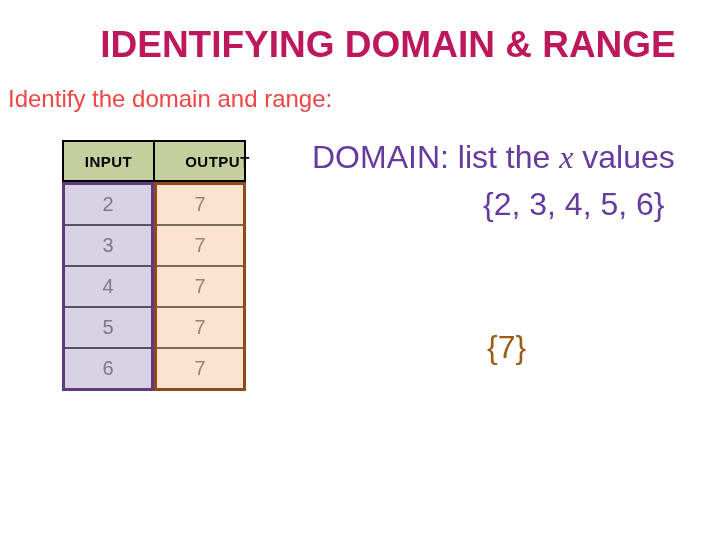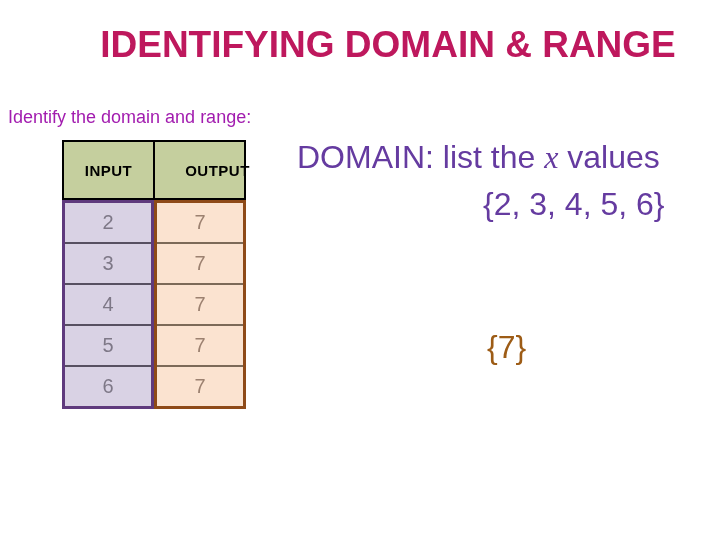--- a/index.html
+++ b/index.html
@@ -5,46 +5,46 @@
   html,body{margin:0;padding:0;background:#fff;}
   .slide{
     position:relative;width:720px;height:540px;background:#ffffff;
     font-family:"Liberation Sans",sans-serif;overflow:hidden;
   }
   .title{
     position:absolute;top:24px;left:0;width:720px;text-align:center;
     font-size:37px;font-weight:bold;color:#be185d;white-space:nowrap;margin-left:28px;
   }
   .subtitle{
-    position:absolute;top:107px;left:8px;font-size:18px;color:#a21caf;white-space:nowrap;
+    position:absolute;top:85px;left:8px;font-size:24px;color:#ef4444;white-space:nowrap;
   }
   .io-table{position:absolute;left:62px;top:140px;display:flex;}
   .col{width:92px;box-sizing:border-box;}
   .hdr{
-    box-sizing:border-box;height:60px;background:#c5cf9e;border:2px solid #000;
+    box-sizing:border-box;height:42px;background:#c5cf9e;border:2px solid #000;
     display:flex;align-items:center;justify-content:center;
     font-size:15px;font-weight:bold;color:#000;letter-spacing:.5px;
   }
   .col.output .hdr{border-left-width:1px;padding-left:36px;}
   .col.input .hdr{border-right-width:1px;}
   .tbody{box-sizing:border-box;border:3px solid;}
   .col.input .tbody{border-color:#5f3a7d;background:#d9d2e4;}
   .col.output .tbody{border-color:#8e4a18;background:#fbe3d0;}
   .cell{
     height:39px;display:flex;align-items:center;justify-content:center;
     font-size:20px;
   }
   .col.input .cell{color:#7e7887;}
   .col.output .cell{color:#9c8170;}
   .col.input .cell + .cell{border-top:2px solid #575061;}
   .col.output .cell + .cell{border-top:2px solid #7c6a58;}
   .bigline{position:absolute;font-size:32px;white-space:nowrap;}
   .domain-color{color:#653ba0;}
   .range-color{color:#9d5c16;}
-  .domain-line{left:297px;top:139px;}
+  .domain-line{left:312px;top:139px;}
   .domain-set{left:483px;top:186px;}
   .range-line{left:301px;top:282px;}
   .range-set{left:487px;top:329px;}
   .mathvar{font-family:"Liberation Serif",serif;font-style:italic;}
 </style>
 </head>
 <body>
 
 <div class="slide">
 

